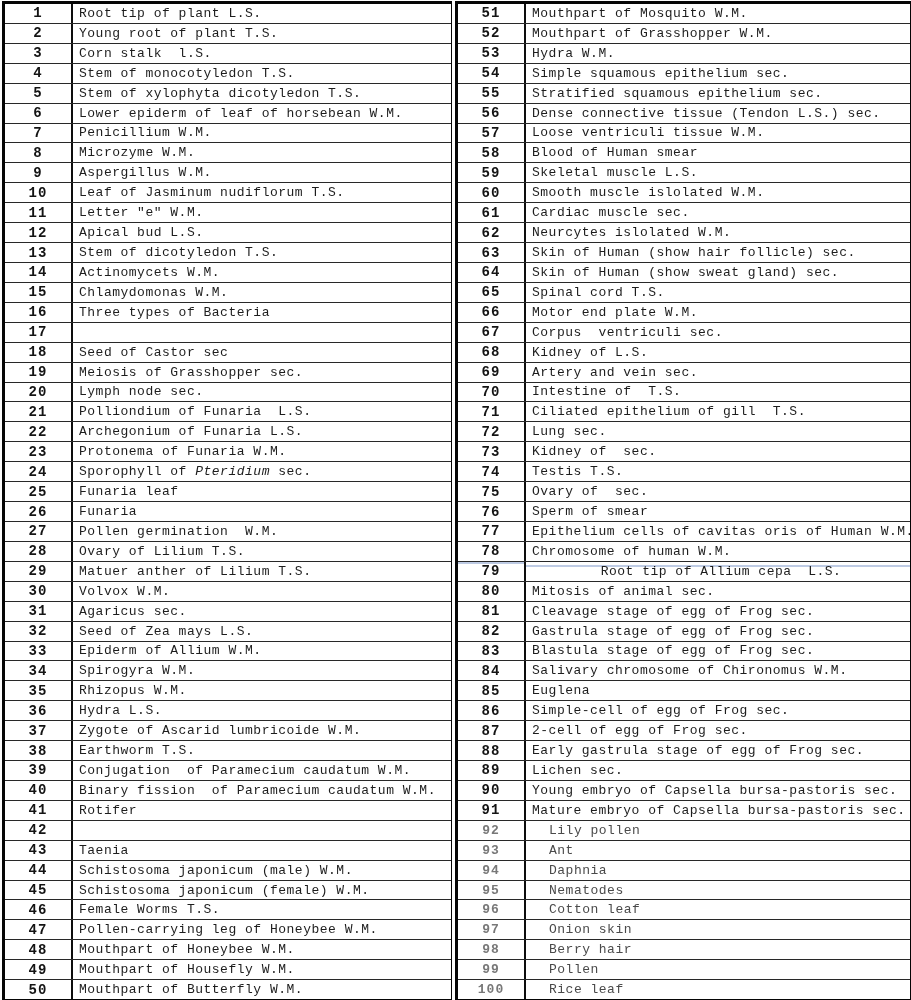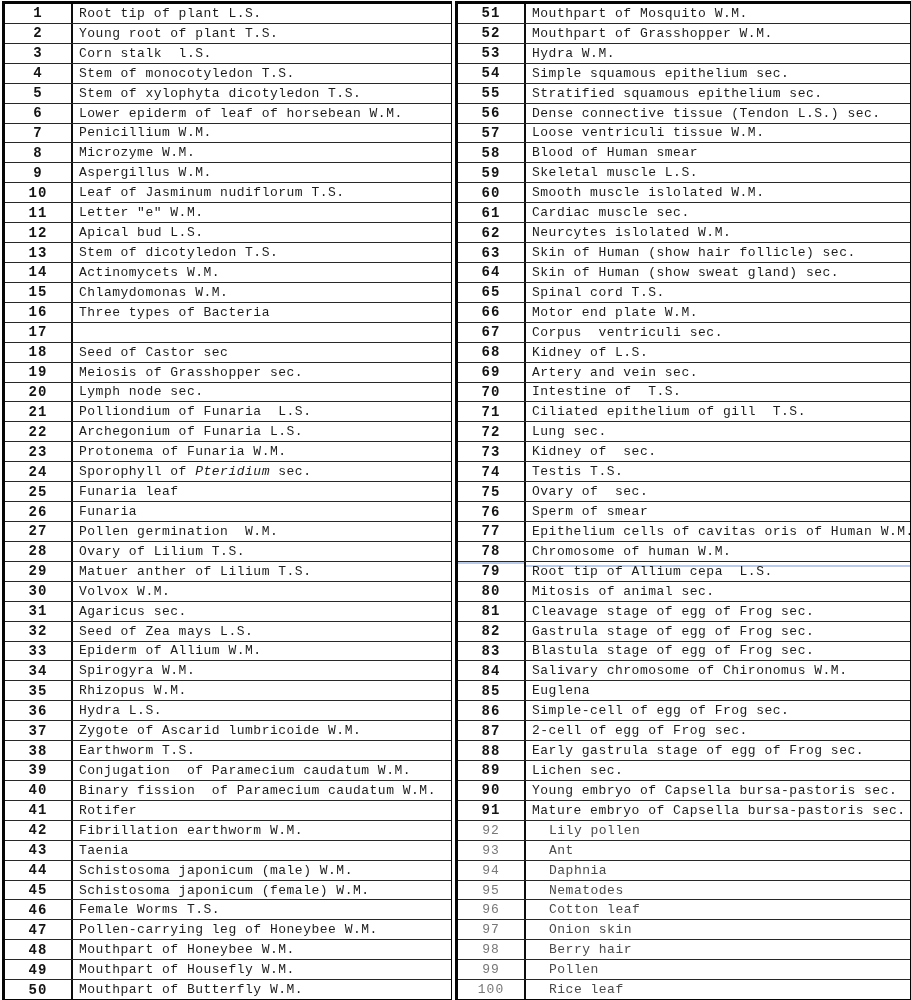--- a/index.html
+++ b/index.html
@@ -63,31 +63,32 @@
     padding-left: 6px;
     font-size: 13px;
     color: #1d1d1d;
     letter-spacing: 0.5px;
     white-space: pre;
     overflow: hidden;
     line-height: 1;
   }
   .txt i { font-style: italic; }
   .row.light .num {
-    font-weight: normal;
+    font-weight: bold;
     color: #787878;
     font-size: 13px;
   }
   .row.light .txt {
     color: #4a4a4a;
     padding-left: 23px;
   }
   .row.blue-top .txt,
   .row.blue-top .num {
     box-shadow: inset 0 2px 0 rgba(110, 140, 195, 0.45);
+    text-align: center;
   }
 </style>
 </head>
 <body>
 
 <div class="page">
   <div class="slide-table left" id="left-table">
       <div class="row">
         <div class="num">1</div>
         <div class="txt">Root tip of plant L.S.</div>
@@ -246,21 +247,20 @@
       <div class="row">
         <div class="num">40</div>
         <div class="txt">Binary fission  of Paramecium caudatum W.M.</div>
       </div>
       <div class="row">
         <div class="num">41</div>
         <div class="txt">Rotifer</div>
       </div>
       <div class="row">
         <div class="num">42</div>
-        <div class="txt">Fibrillation earthworm W.M.</div>
       </div>
       <div class="row">
         <div class="num">43</div>
         <div class="txt">Taenia</div>
       </div>
       <div class="row">
         <div class="num">44</div>
         <div class="txt">Schistosoma japonicum (male) W.M.</div>
       </div>
       <div class="row">

